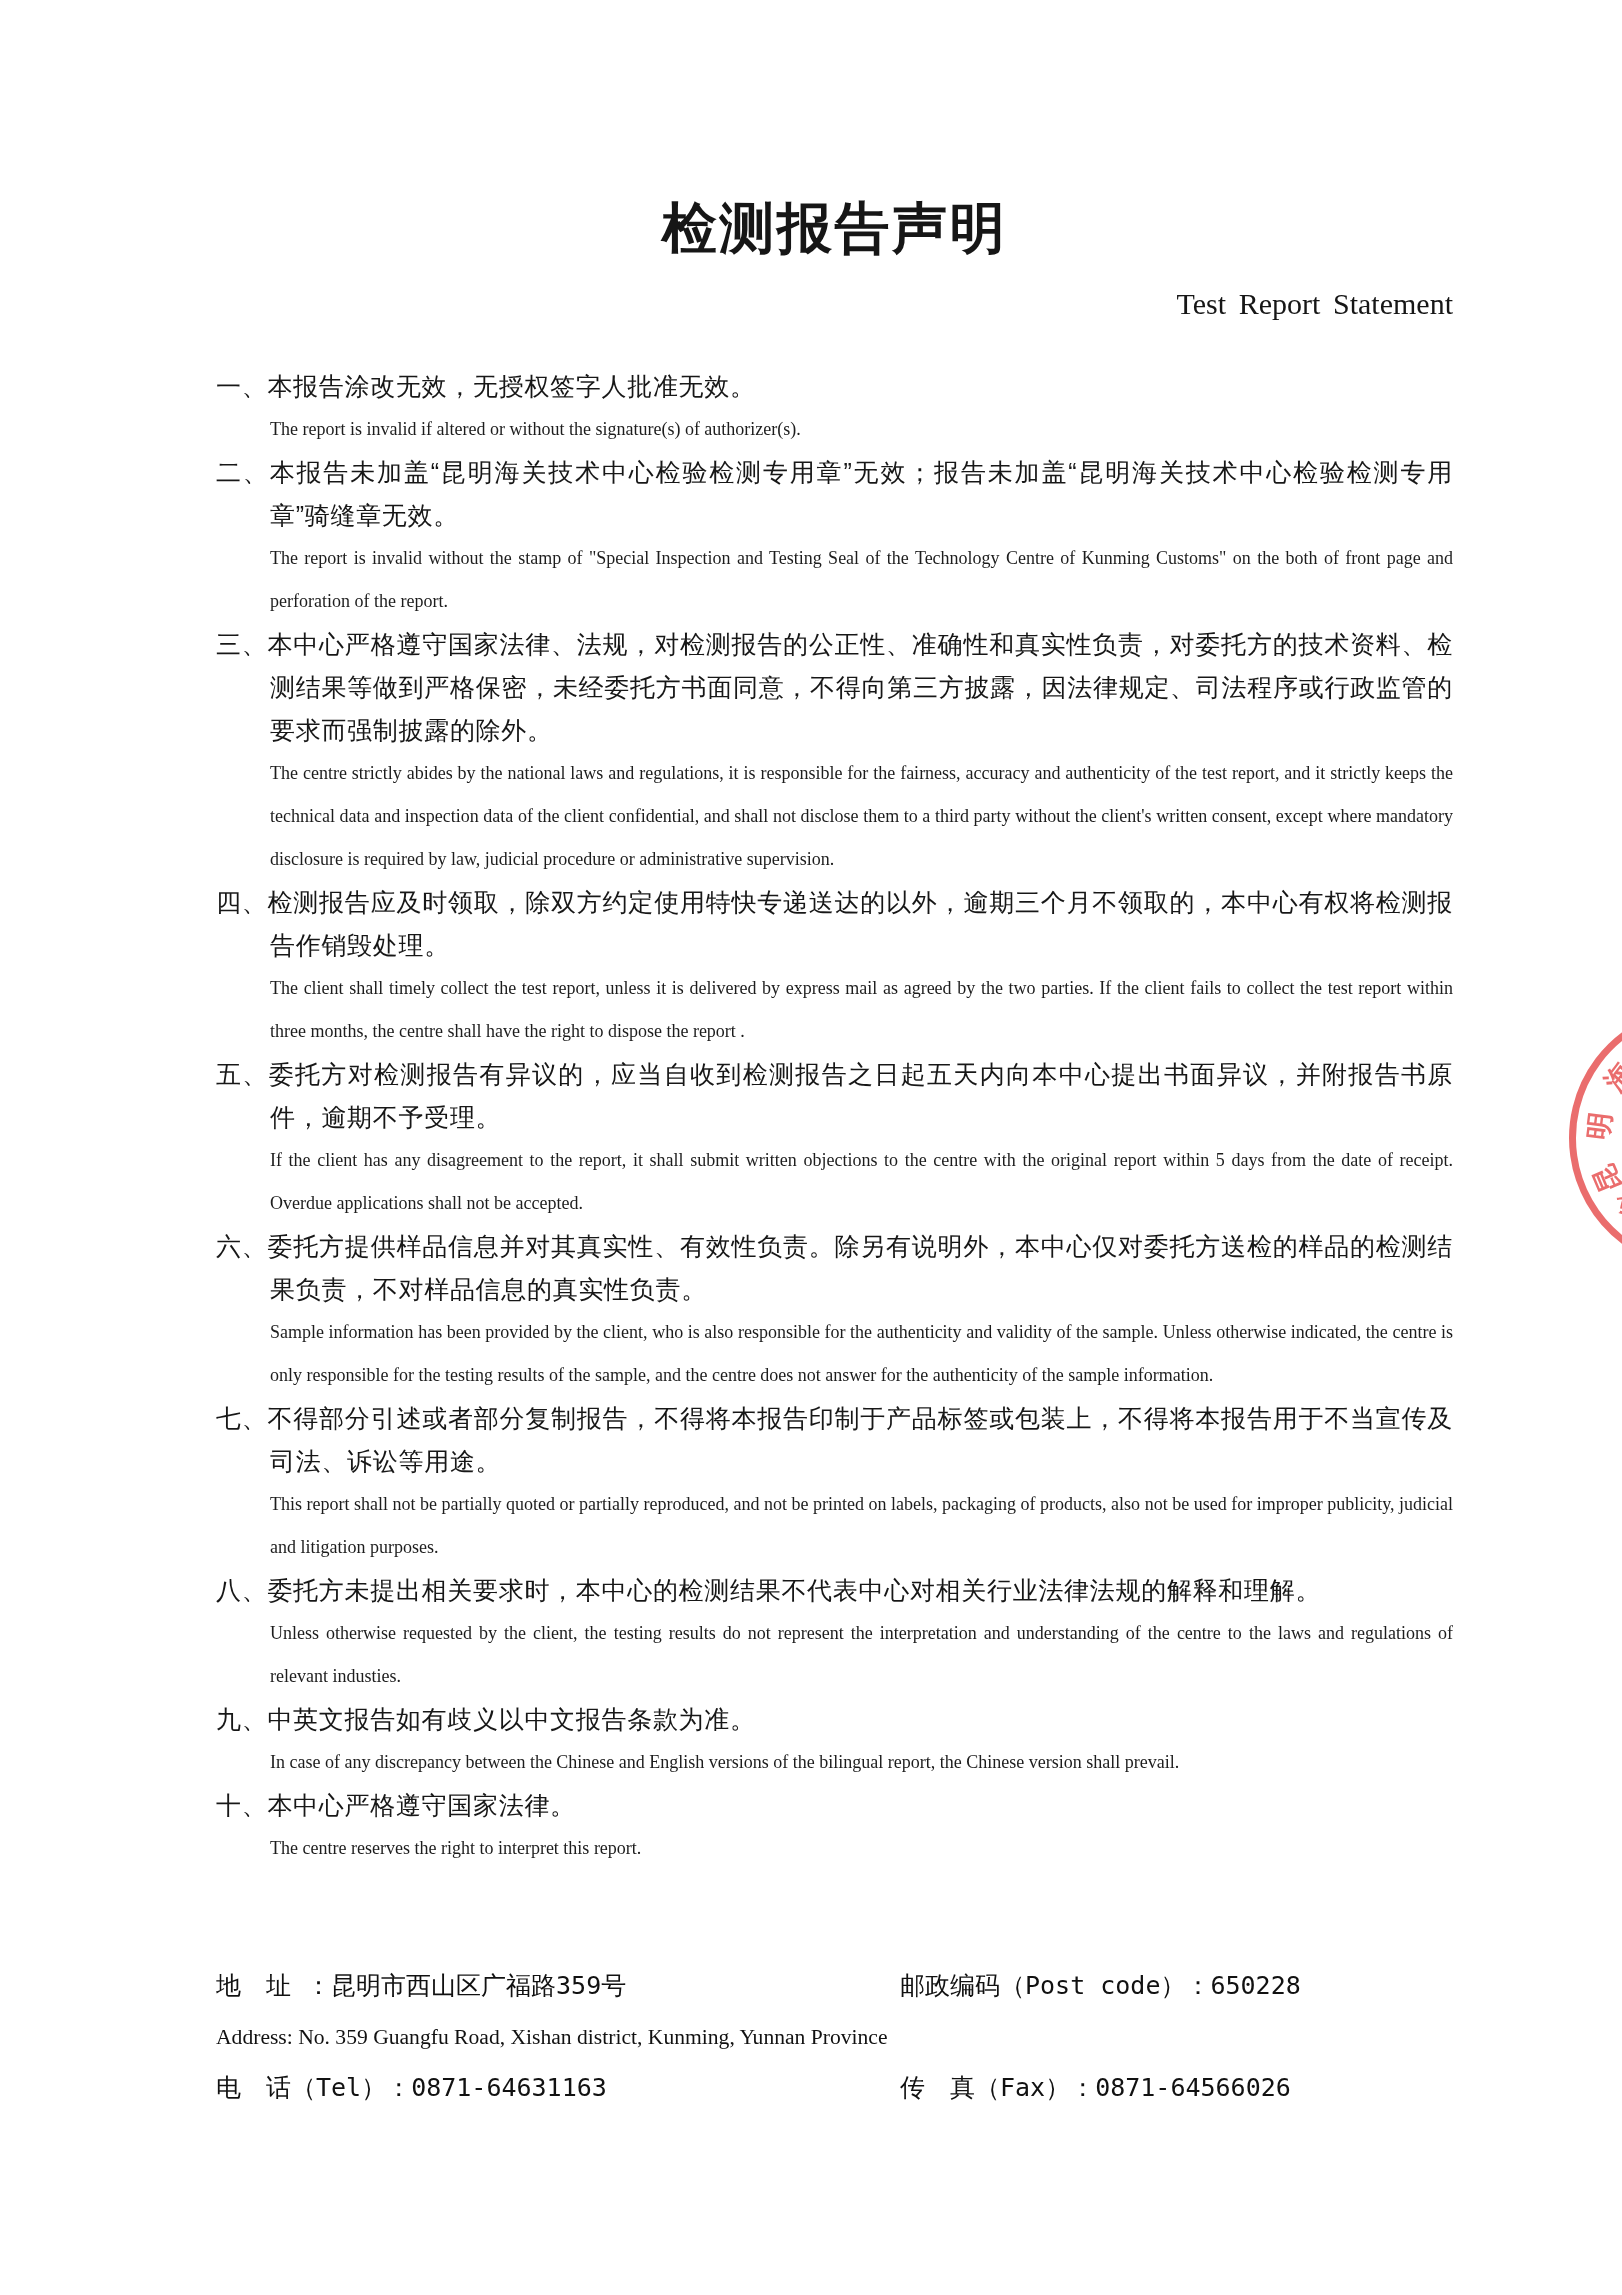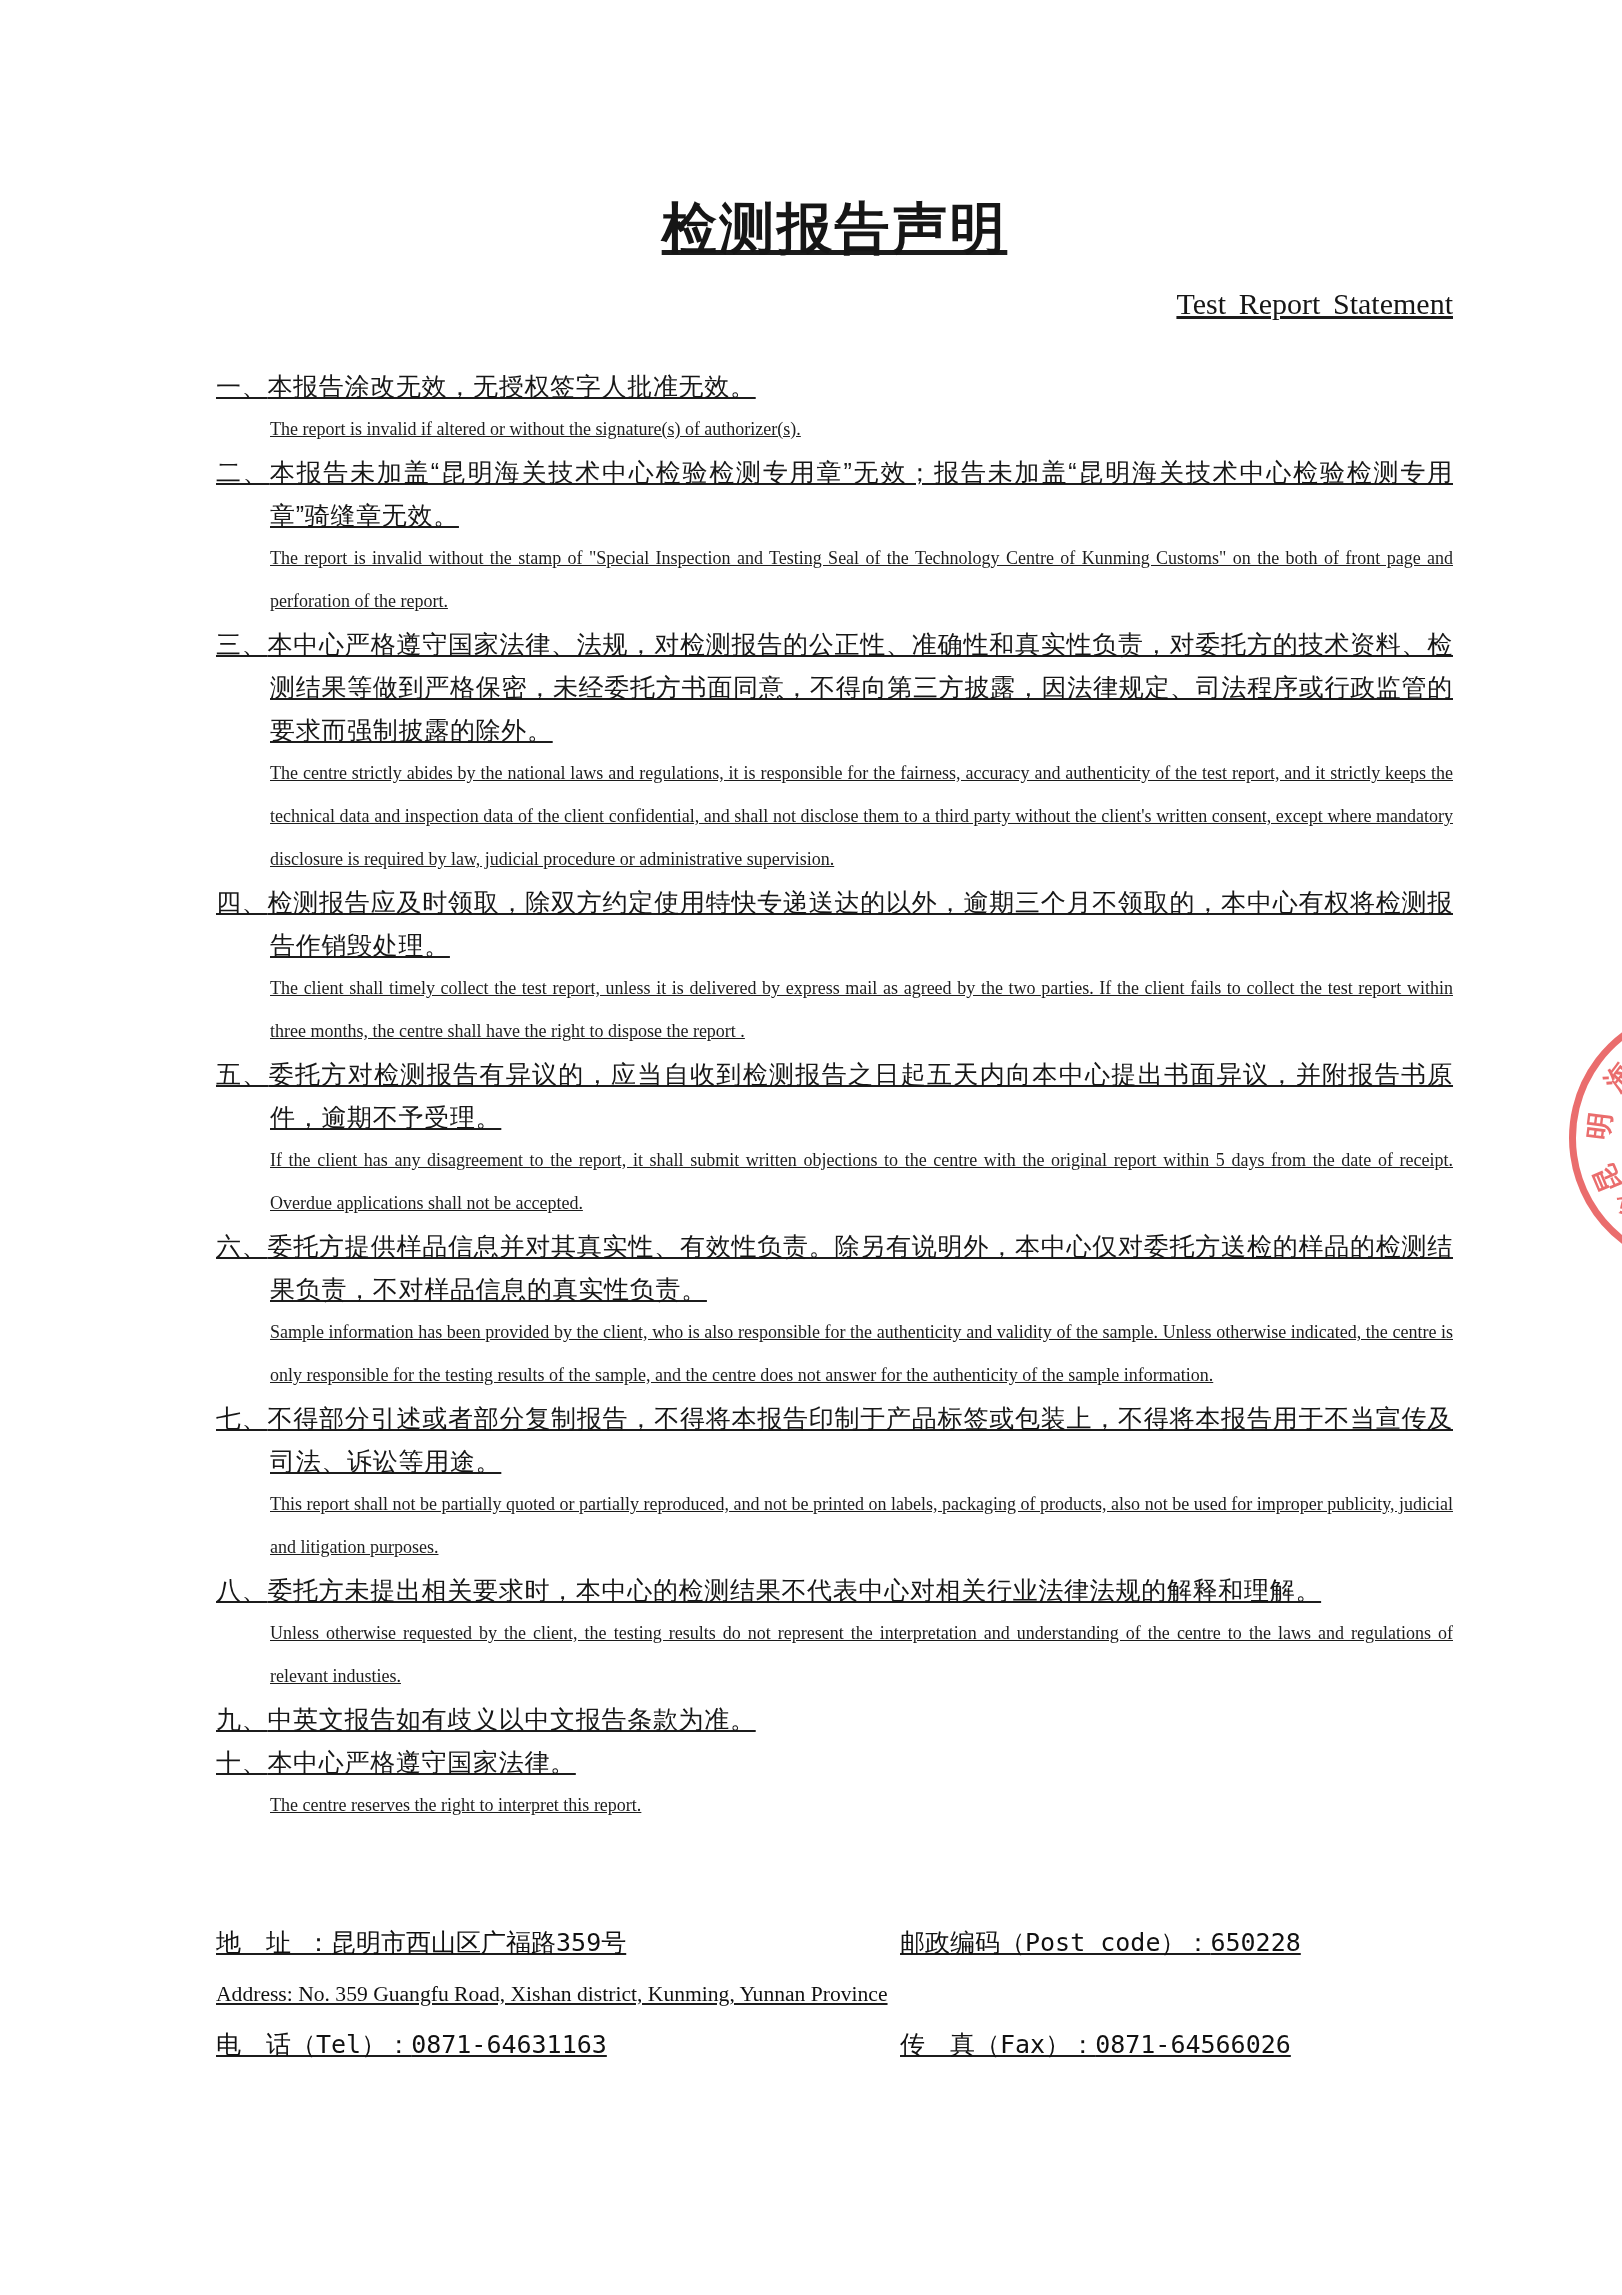--- a/index.html
+++ b/index.html
@@ -7,21 +7,20 @@
     position: relative;
     width: 1623px;
     height: 2295px;
     background: #ffffff;
     overflow: hidden;
     color: #1c1c1c;
     font-family: "Liberation Sans", sans-serif;
   }
   .content {
     padding: 0 170px 0 216px;
-    text-decoration: underline;
   }
   .title-zh {
     margin-top: 200px;
     text-align: center;
     font-family: "Liberation Serif", serif;
     font-weight: 700;
     font-size: 55px;
     line-height: 1.06;
     letter-spacing: 2.6px;
     color: #161616;
@@ -134,20 +133,21 @@
         <p class="item-en">The client shall timely collect the test report, unless it is delivered by express mail as agreed by the two parties. If the client fails to collect the test report within three months, the centre shall have the right to dispose the report .</p>
         <p class="item-zh"><span class="item-num">五、</span><span>委托方对检测报告有异议的，应当自收到检测报告之日起五天内向本中心提出书面异议，并附报告书原件，逾期不予受理。</span></p>
         <p class="item-en">If the client has any disagreement to the report, it shall submit written objections to the centre with the original report within 5 days from the date of receipt. Overdue applications shall not be accepted.</p>
         <p class="item-zh"><span class="item-num">六、</span><span>委托方提供样品信息并对其真实性、有效性负责。除另有说明外，本中心仅对委托方送检的样品的检测结果负责，不对样品信息的真实性负责。</span></p>
         <p class="item-en">Sample information has been provided by the client, who is also responsible for the authenticity and validity of the sample. Unless otherwise indicated, the centre is only responsible for the testing results of the sample, and the centre does not answer for the authenticity of the sample information.</p>
         <p class="item-zh"><span class="item-num">七、</span><span>不得部分引述或者部分复制报告，不得将本报告印制于产品标签或包装上，不得将本报告用于不当宣传及司法、诉讼等用途。</span></p>
         <p class="item-en">This report shall not be partially quoted or partially reproduced, and not be printed on labels, packaging of products,  also not be used for improper publicity, judicial and litigation purposes.</p>
         <p class="item-zh"><span class="item-num">八、</span><span>委托方未提出相关要求时，本中心的检测结果不代表中心对相关行业法律法规的解释和理解。</span></p>
         <p class="item-en">Unless otherwise requested by the client, the testing results do not represent the interpretation and understanding of the centre to the laws and regulations of relevant industies.</p>
         <p class="item-zh"><span class="item-num">九、</span><span>中英文报告如有歧义以中文报告条款为准。</span></p>
+        <p class="item-en">In case of any discrepancy between the Chinese and English versions of the bilingual report, the Chinese version shall prevail.</p>
         <p class="item-zh"><span class="item-num">十、</span><span>本中心严格遵守国家法律。</span></p>
         <p class="item-en">The centre reserves the right to interpret this report.</p>
       </div>
 
     <div class="footer">
       <div class="footer-row">
         <div class="footer-cell-left footer-zh">
           <span>地　址 ：</span><span>昆明市西山区广福路359号</span>
         </div>
         <div class="footer-cell-right footer-zh">

